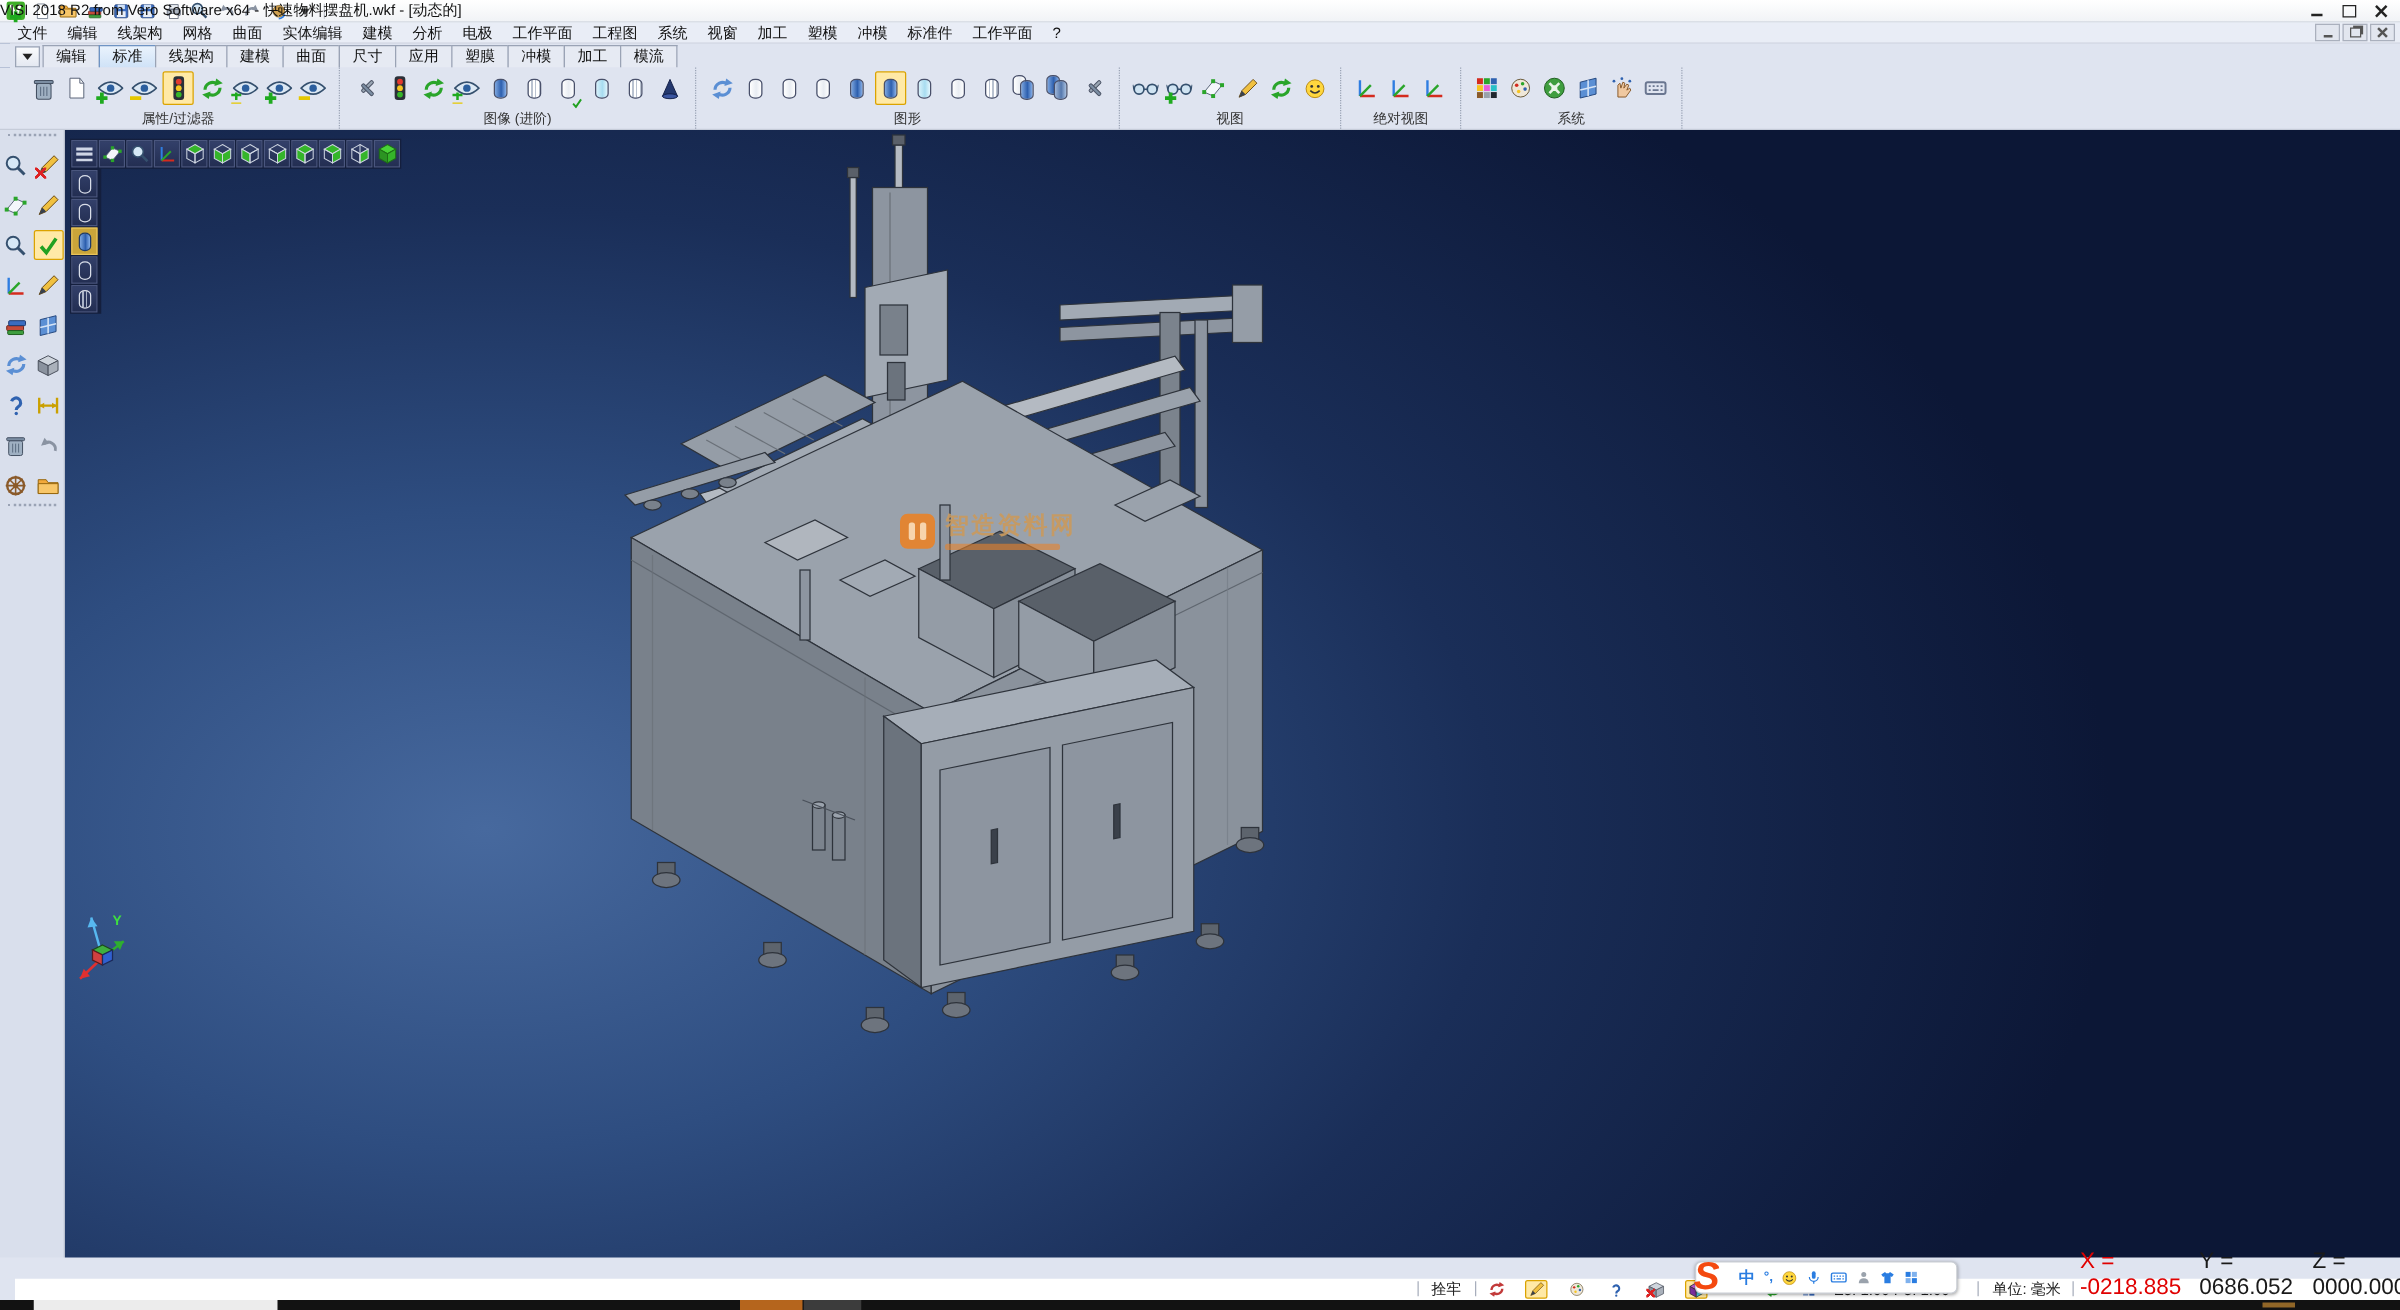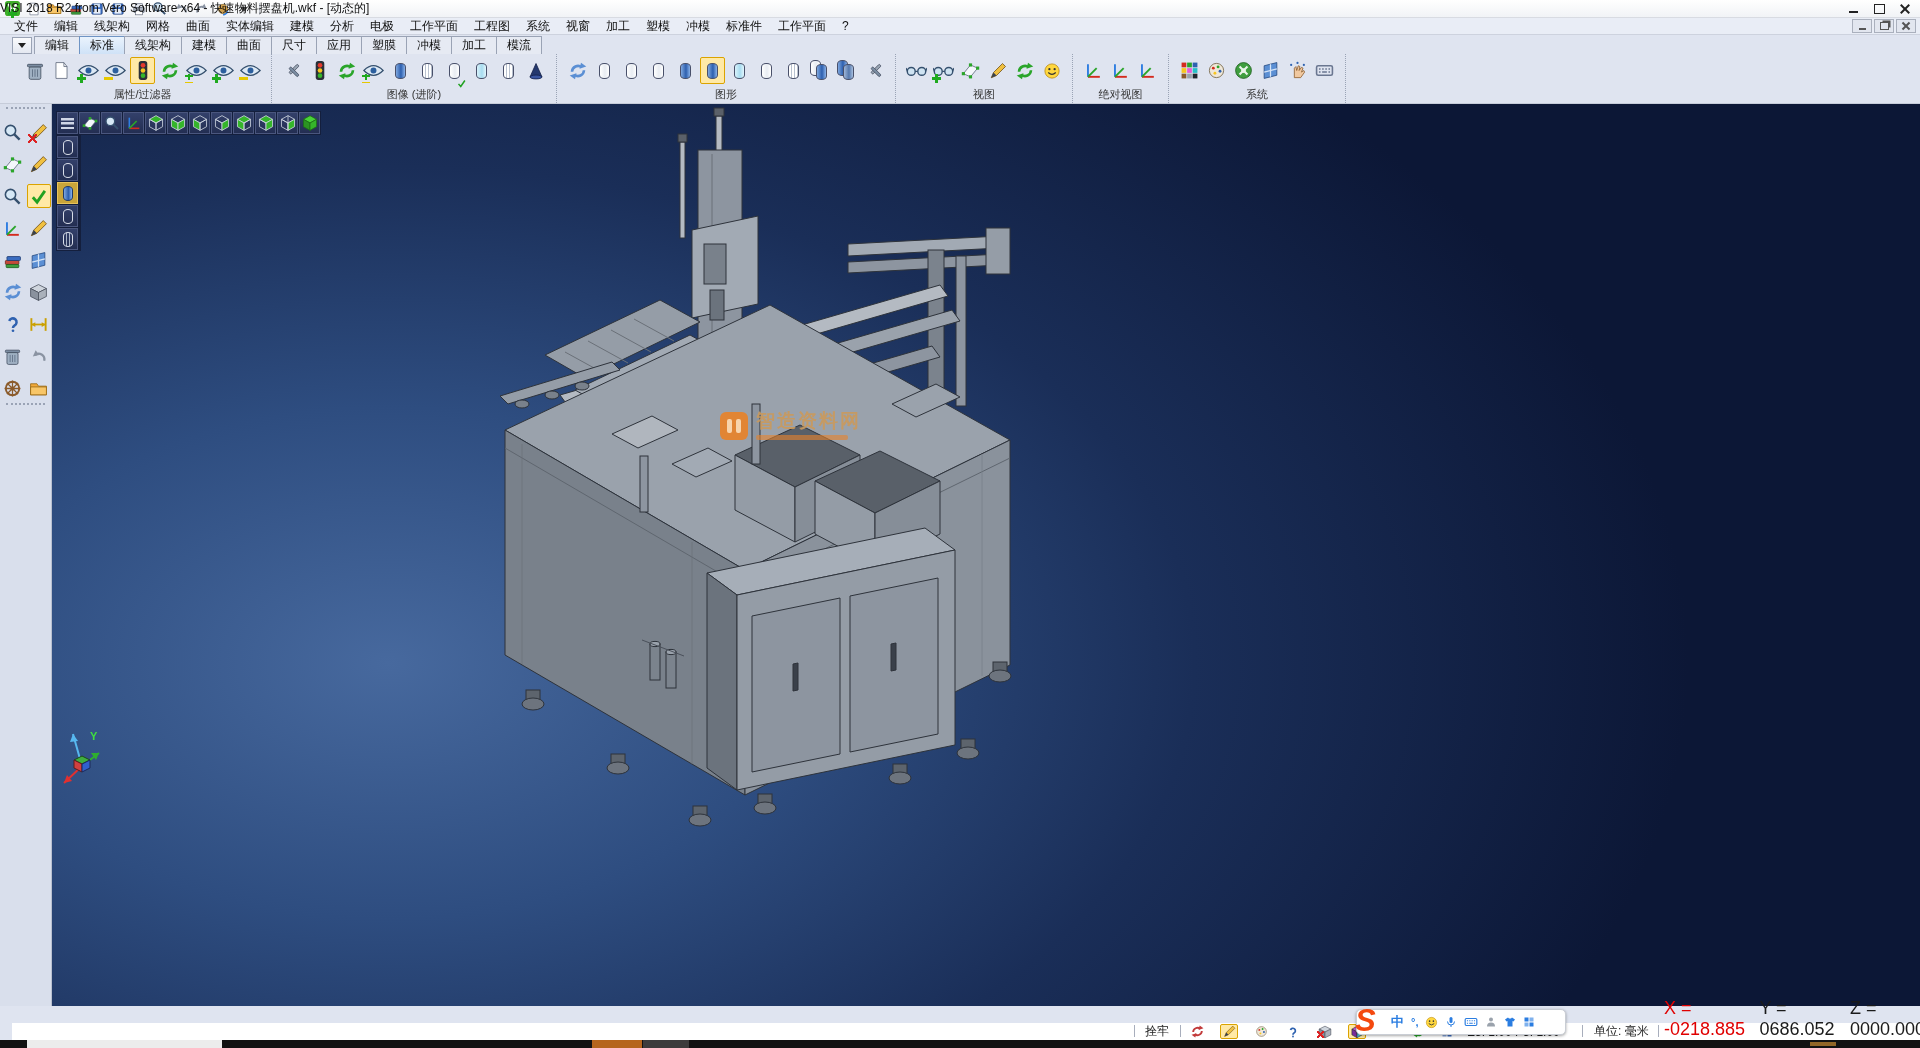--- a/index.html
+++ b/index.html
@@ -72,21 +72,21 @@
 
   .vp-toolbar{position:absolute;left:4px;top:7px;display:flex;gap:1px;background:#141f3d;padding:1px}
   .vpb{width:21px;height:22px;background:linear-gradient(#33406a,#232e52);border:1px solid #4a567e;display:flex;align-items:center;justify-content:center}
   .vp-vtools{position:absolute;left:4px;top:31px;display:flex;flex-direction:column;gap:1px;background:#141f3d;padding:1px;width:25px}
   .vpb.hl{background:#caa53a;border-color:#e8c35a}
   .bars3{width:13px;height:11px;background:linear-gradient(#cfd6e6,#cfd6e6) 0 0/13px 2.5px no-repeat,linear-gradient(#cfd6e6,#cfd6e6) 0 4.5px/13px 2.5px no-repeat,linear-gradient(#cfd6e6,#cfd6e6) 0 9px/13px 2.5px no-repeat}
   .vcyl{width:10px;height:15px;border:1px solid #d8dde8;border-radius:5px/4px;background:transparent}
   .vcyl.solid{background:linear-gradient(90deg,#7fa8e0,#2d5fae 55%,#89b2ea);border-color:#1d3a6a}
   .vcyl.wirev{background:repeating-linear-gradient(90deg,transparent 0 2px,#aab4c8 2px 3px)}
 
-  .watermark{position:absolute;left:668px;top:306px;display:flex;align-items:flex-end;gap:8px;opacity:.92}
+  .watermark{position:absolute;left:668px;top:306px;display:flex;align-items:center;gap:8px;opacity:.92}
   .wm-logo{width:28px;height:28px;border-radius:6px;background:#e8832a;position:relative}
   .wm-logo::before,.wm-logo::after{content:"";position:absolute;top:7px;width:5px;height:14px;border-radius:2px;background:#ffd9ad}
   .wm-logo::before{left:7px}.wm-logo::after{left:16px}
   .wm-text{font-size:19px;font-weight:bold;color:#c99a5e;letter-spacing:2px;line-height:22px}
   .wm-sub{width:92px;height:5px;margin-top:3px;border-radius:2px;background:#e8832a;opacity:.65}
 
   
   .statusA{position:absolute;left:0;top:1006px;width:100%;height:17px;background:#d6dcea;border-bottom:1px solid #aab0be;font-size:12px;color:#222}
   .statusB{position:absolute;left:12px;top:1023px;width:100%;height:17px;background:#ffffff;font-size:12px;color:#222}
   .sitem{position:absolute;top:1px;height:15px;display:flex;align-items:center;gap:4px;white-space:nowrap}

